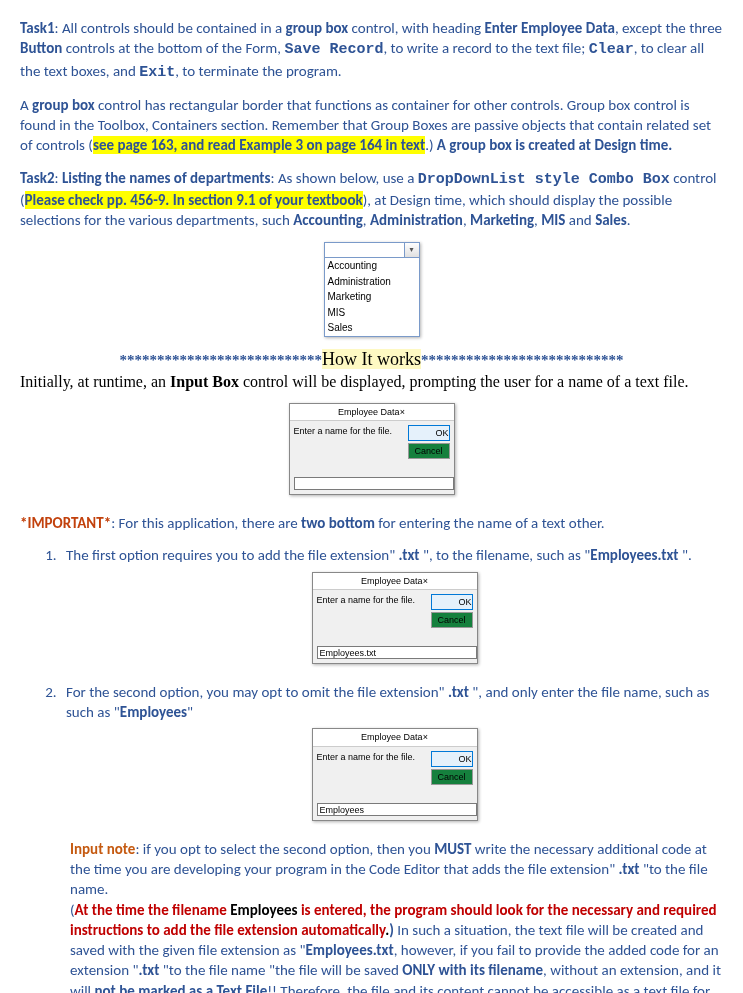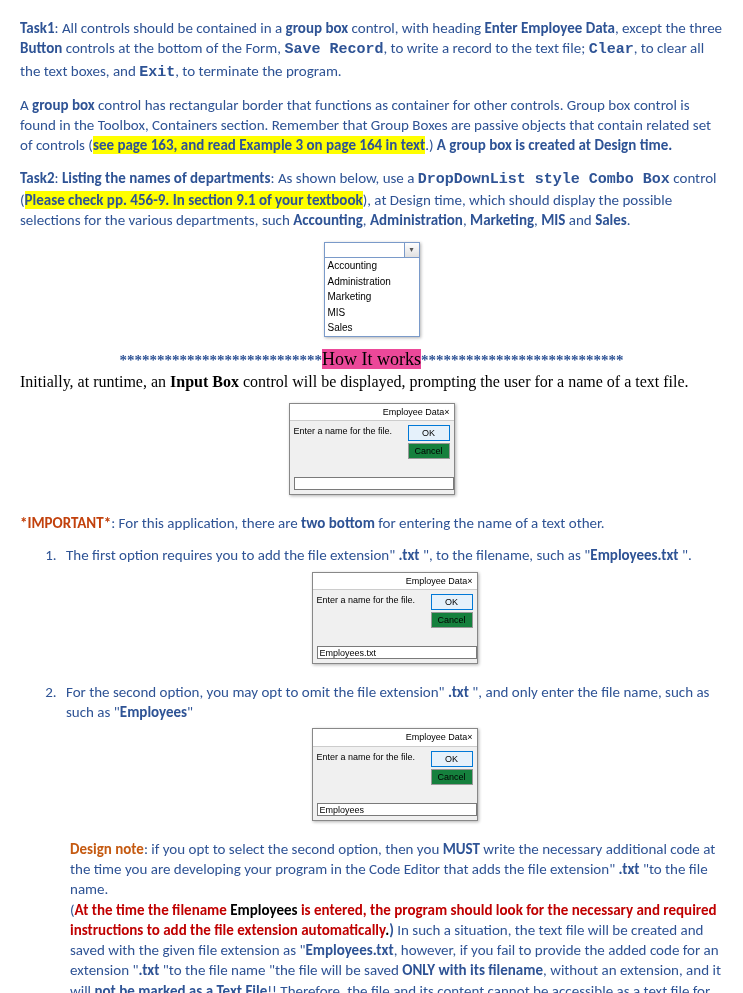--- a/index.html
+++ b/index.html
@@ -7,42 +7,42 @@
     font-size: 15px;
     color: #2E5395;
     margin: 18px 20px 20px 20px;
     width: 703px;
     line-height: 1.35;
   }
   .b { font-weight: bold; }
   .blk { color: #000; }
   .mono { font-family: "Courier New", monospace; font-weight: bold; }
   .hlY { background: #ffff00; }
-  .hlG { background: #ec4899; color: #000; font-family: "Times New Roman", serif; font-size: 18px; }
+  .hlG { background: #fef9c3; color: #000; font-family: "Times New Roman", serif; font-size: 18px; }
   .red { color: #C00000; }
   .orange { color: #C55A11; }
   .green { color: #c2410c; font-weight: bold; }
   .serif { font-family: "Times New Roman", serif; font-size: 16px; color: #000; }
   .stars { color: #2E5395; letter-spacing: 0; font-family: "Times New Roman", serif; font-weight: bold; }
   .center { text-align: center; }
   .dlg {
     border: 1px solid #888;
     width: 164px;
     margin: 6px auto;
     background: #F0F0F0;
     font-family: Tahoma, Arial, sans-serif;
     font-size: 9px;
     color: #000;
     box-shadow: 1px 1px 3px rgba(0,0,0,0.3);
   }
-  .dlg-title { background: #fff; border-bottom: 1px solid #ccc; padding: 2px 4px; display: flex; justify-content: flex-end; }
+  .dlg-title { background: #fff; border-bottom: 1px solid #ccc; padding: 2px 4px; display: flex; justify-content: center; }
   .dlg-title .x { font-family: Arial; }
   .dlg-body { padding: 4px; }
   .dlg-row { display: flex; justify-content: space-between; margin-bottom: 3px; }
-  .dlg-btn { border: 1px solid #0078D7; background: #E5F1FB; width: 40px; text-align: center; font-size: 9px; padding: 1px 0; }
+  .dlg-btn { border: 1px solid #0078D7; background: #E5F1FB; width: 40px; text-align: right; font-size: 9px; padding: 1px 0; }
   .dlg-btn2 { border: 1px solid #999; background: #15803d; width: 40px; text-align: center; font-size: 9px; padding: 1px 0; }
   .dlg-btncol { display: flex; flex-direction: column; gap: 2px; align-items: flex-end; }
   .dlg-input { border: 1px solid #7A7A7A; background: #fff; height: 11px; width: 154px; margin-top: 18px; padding: 0 2px; font-size: 9px; color: #000; }
   .combo {
     border: 1px solid #7A9AC9;
     width: 94px;
     margin: 4px auto 10px auto;
     background: #fff;
     font-family: Tahoma, Arial, sans-serif;
     font-size: 10px;
@@ -147,15 +147,15 @@
             <div class="dlg-btn2">Cancel</div>
           </div>
         </div>
         <div class="dlg-input">Employees</div>
       </div>
     </div>
   </li>
 </ol>
 
 <p class="indent">
-  <span class="b orange">Design note</span><span>:  if you opt to select the second option, then you </span><span class="b">MUST</span><span> write the necessary additional code at the time you are developing your program in the Code Editor that adds the file extension" </span><span class="b">.txt</span><span> "to the file name.</span><br>
+  <span class="b orange">Input note</span><span>:  if you opt to select the second option, then you </span><span class="b">MUST</span><span> write the necessary additional code at the time you are developing your program in the Code Editor that adds the file extension" </span><span class="b">.txt</span><span> "to the file name.</span><br>
   <span>(</span><span class="b red">At the time the filename </span><span class="b blk">Employees</span><span class="b red"> is entered, the program should look for the necessary and required instructions to add the file extension automatically</span><span class="b blk">.</span><span class="b">) </span><span>In such a situation, the text file will be created and saved with the given file extension as "</span><span class="b">Employees.txt</span><span>, however, if you fail to provide the added code for an extension "</span><span class="b">.txt</span><span> "to the file name "the file will be saved </span><span class="b">ONLY with its filename</span><span>, without an extension, and it will </span><span class="b">not be marked as a Text File</span><span>!! Therefore, the file and its content cannot be accessible as a text file for further processing.</span>
 </p>
 
 </body></html>

